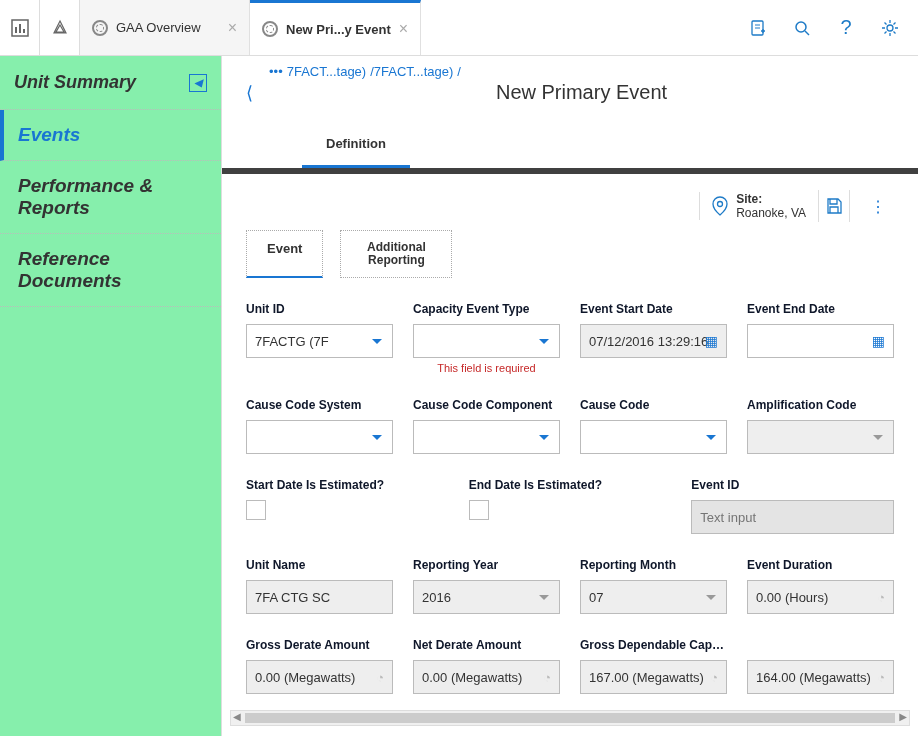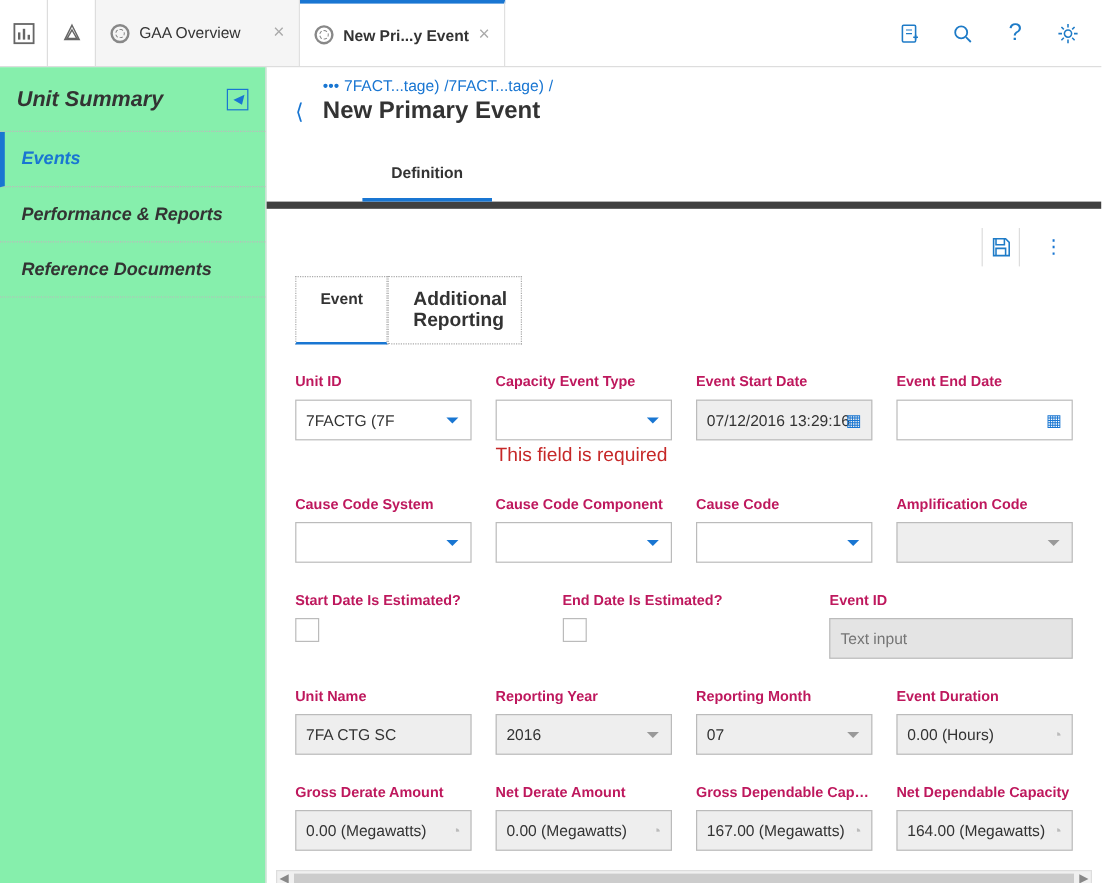--- a/index.html
+++ b/index.html
@@ -15,57 +15,57 @@
 .tab-icon::after { content: ''; position: absolute; inset: 2px; border: 1px dashed #888; border-radius: 50%; }
 .tab-close { color: #aaa; font-size: 16px; margin-left: auto; cursor: pointer; }
 .topbar-right { margin-left: auto; display: flex; align-items: center; gap: 4px; padding-right: 8px; }
 .topbar-right .topbar-icon { color: #1e7bc7; }
 
 .main { display: flex; height: calc(100% - 48px); }
 
 .sidebar { width: 222px; background: #86efac; border-right: 1px solid #ddd; font-style: italic; }
 .sidebar-header { display: flex; align-items: center; padding: 16px 14px; font-size: 18px; font-weight: 600; border-bottom: 1px dotted #bbb; }
 .sidebar-toggle { margin-left: auto; width: 18px; height: 18px; border: 1px solid #1976d2; display: flex; align-items: center; justify-content: center; color: #1976d2; font-size: 10px; }
-.sidebar-item { padding: 14px 18px; border-bottom: 1px dotted #bbb; font-size: 15px; font-weight: 600; cursor: pointer; }
+.sidebar-item { padding: 14px 18px; border-bottom: 1px dotted #bbb; font-size: 19px; font-weight: 600; cursor: pointer; }
 .sidebar-item.active { border-left: 4px solid #1976d2; color: #1976d2; padding-left: 14px; }
 
 .content { flex: 1; display: flex; flex-direction: column; overflow: hidden; }
 .breadcrumb-row { padding: 8px 24px 0 24px; display: flex; align-items: flex-start; gap: 16px; }
 .back-arrow { color: #1976d2; font-size: 18px; padding-top: 18px; cursor: pointer; }
 .bc-wrap { flex: 1; }
 .breadcrumb { color: #1976d2; font-size: 13px; display: flex; align-items: center; gap: 4px; }
-.page-title { font-size: 20px; font-weight: 700; margin-top: 2px; }
+.page-title { font-size: 20px; font-weight: 400; margin-top: 2px; text-align: center; }
 
 .def-tabs { margin-top: 18px; padding-left: 80px; border-bottom: 6px solid #404040; }
 .def-tab { display: inline-block; padding: 14px 24px; font-weight: 600; border-bottom: 3px solid #1976d2; }
 
 .site-row { display: flex; align-items: center; justify-content: flex-end; padding: 16px 24px 8px; gap: 12px; }
 .site-block { display: flex; align-items: center; gap: 8px; border-left: 1px solid #ddd; padding-left: 12px; }
 .site-pin { color: #1976d2; }
 .site-text { font-size: 12px; }
 .site-label { font-weight: 600; }
 .save-icon, .more-icon { width: 32px; height: 32px; display: flex; align-items: center; justify-content: center; color: #1976d2; cursor: pointer; font-size: 16px; }
 
-.subtabs { display: flex; gap: 0; padding: 0 24px; }
+.subtabs { display: flex; gap: 17px; padding: 0 24px; }
 .subtab { padding: 10px 20px; border: 1px dotted #aaa; font-size: 13px; font-weight: 600; cursor: pointer; text-align: center; }
 .subtab.active { border-bottom: 2px solid #1976d2; background: #fff; }
 
 .form-area { padding: 24px 24px 8px; overflow-y: auto; }
 .form-row { display: flex; gap: 20px; margin-bottom: 24px; }
 .field { flex: 1; min-width: 0; }
-.field-label { font-size: 12px; font-weight: 600; margin-bottom: 8px; display: block; color: #be185d; }
+.field-label { font-size: 12px; font-weight: 600; margin-bottom: 8px; display: block; color: #0f172a; }
 .input, .select { width: 100%; height: 34px; border: 1px solid #bbb; padding: 0 8px; background: #fff; font-size: 13px; display: flex; align-items: center; position: relative; }
 .select::after { content: ''; position: absolute; right: 10px; top: 14px; border-left: 5px solid transparent; border-right: 5px solid transparent; border-top: 5px solid #1976d2; }
 .input.readonly, .select.readonly { background: #eee; }
 .select.readonly::after { border-top-color: #999; }
 .input.disabled { background: #e4e4e4; color: #888; }
 .input .cal { position: absolute; right: 8px; color: #1976d2; font-size: 14px; }
 .input .unit-icon { position: absolute; right: 8px; color: #bbb; }
 .checkbox { width: 20px; height: 20px; border: 1px solid #bbb; background: #fff; cursor: pointer; }
-.err { color: #c62828; font-size: 16px; margin-top: 4px; }
+.err { color: #c62828; font-size: 11px; margin-top: 4px; text-align: center; }
 
 .hscroll { height: 16px; background: #f0f0f0; margin: 0 8px; position: relative; border: 1px solid #ddd; }
 .hscroll::before { content: '◀'; position: absolute; left: 2px; top: 0; font-size: 10px; color: #888; }
 .hscroll::after { content: '▶'; position: absolute; right: 2px; top: 0; font-size: 10px; color: #888; }
 .hscroll-thumb { position: absolute; left: 14px; right: 14px; top: 2px; bottom: 2px; background: #ccc; }
 
 .ellipsis { white-space: nowrap; overflow: hidden; text-overflow: ellipsis; }
 
 svg { display: block; }
 </style>
@@ -150,31 +150,43 @@
         </div>
         <div class="page-title">New Primary Event</div>
       </div>
     </div>
 
     <div class="def-tabs">
       <div class="def-tab">Definition</div>
     </div>
 
     <div class="site-row">
+      <div class="site-block">
+        <span class="site-pin">
+          <svg width="16" height="20" viewBox="0 0 16 20">
+              <path d="M8 1 C4 1 1 4 1 8 C1 13 8 19 8 19 C8 19 15 13 15 8 C15 4 12 1 8 1 Z" fill="none" stroke="#1e7bc7" stroke-width="1.3"></path>
+              <circle cx="8" cy="8" r="2.5" fill="none" stroke="#1e7bc7" stroke-width="1.3"></circle>
+            </svg>
+        </span>
+        <div class="site-text">
+          <div class="site-label">Site:</div>
+          <div>Roanoke, VA</div>
+        </div>
+      </div>
       <div class="save-icon" style="border-left:1px solid #ddd; border-right:1px solid #ddd;">
         <svg width="18" height="18" viewBox="0 0 18 18">
             <path d="M3 2 h10 l3 3 v11 h-13 Z M5 2 v5 h7 v-5 M5 10 h8 v6 h-8 Z" fill="none" stroke="#1e7bc7" stroke-width="1.3"></path>
           </svg>
       </div>
       <div class="more-icon">⋮</div>
     </div>
 
     <div class="subtabs">
       <div class="subtab active">Event</div>
-      <div class="subtab" style="line-height:1.1; font-size:16px;">
+      <div class="subtab" style="line-height:1.1; font-size:12px;">
         <span style="display:inline-block;max-width:70px;">Additional Reporting</span>
       </div>
     </div>
 
     <div class="form-area">
 
       <div class="form-row">
         <div class="field">
           <span class="field-label">Unit ID</span>
           <div class="select">
@@ -279,21 +291,20 @@
           </div>
         </div>
         <div class="field">
           <span class="field-label ellipsis">Gross Dependable Capa...</span>
           <div class="input readonly">
             <span class="ellipsis">167.00 (Megawatts)</span>
             <span class="unit-icon">◔</span>
           </div>
         </div>
         <div class="field">
-          <span class="field-label">Net Dependable Capacity</span>
           <div class="input readonly">
             <span class="ellipsis">164.00 (Megawatts)</span>
             <span class="unit-icon">◔</span>
           </div>
         </div>
       </div>
 
     </div>
 
     <div class="hscroll">

